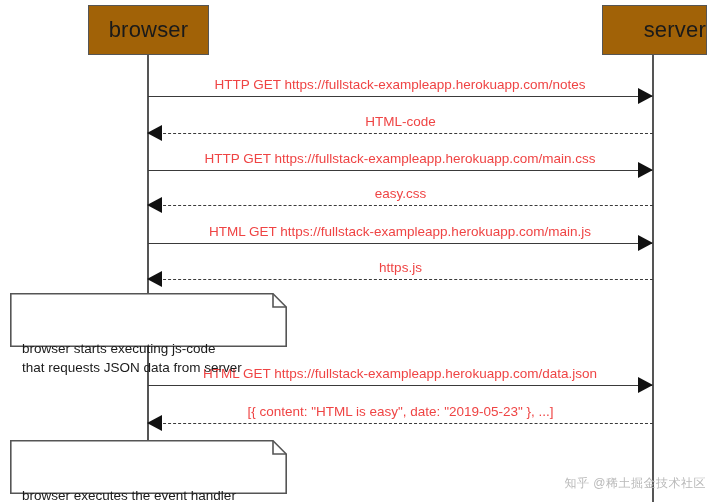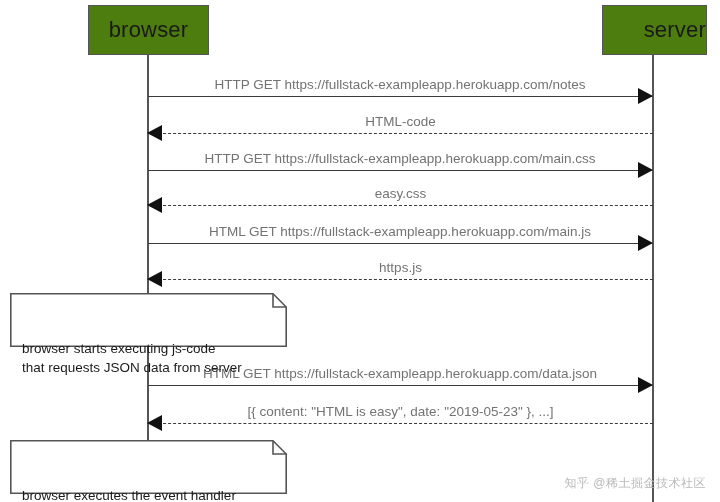--- a/index.html
+++ b/index.html
@@ -16,21 +16,21 @@
     width: 720px;
     height: 502px;
     background: #ffffff;
     overflow: hidden;
   }
   
   .participant {
     position: absolute;
     box-sizing: border-box;
     border: 1.6px solid #555555;
-    background: #4d7c0f;
+    background: #a16207;
     display: flex;
     align-items: center;
     justify-content: center;
     font-size: 22px;
     color: #1a1a1a;
     letter-spacing: 0.2px;
   }
   #participant-browser {
     left: 88px;
     top: 5px;
@@ -76,21 +76,21 @@
   .msg-line.dashed {
     border-top: 1.6px dashed #3a3a3a;
   }
   .msg-label {
     position: absolute;
     left: 0;
     right: 0;
     bottom: 3px;
     text-align: center;
     font-size: 13.5px;
-    color: #737373;
+    color: #ef4444;
     white-space: nowrap;
     line-height: 1.1;
   }
   
   .arrowhead {
     position: absolute;
     width: 0;
     height: 0;
     top: -8px;
   }

